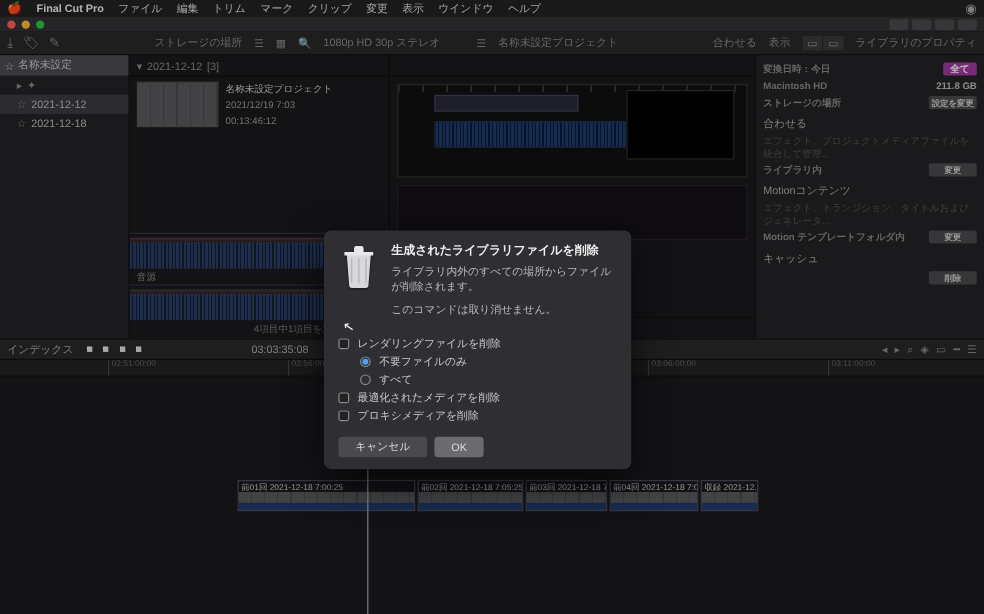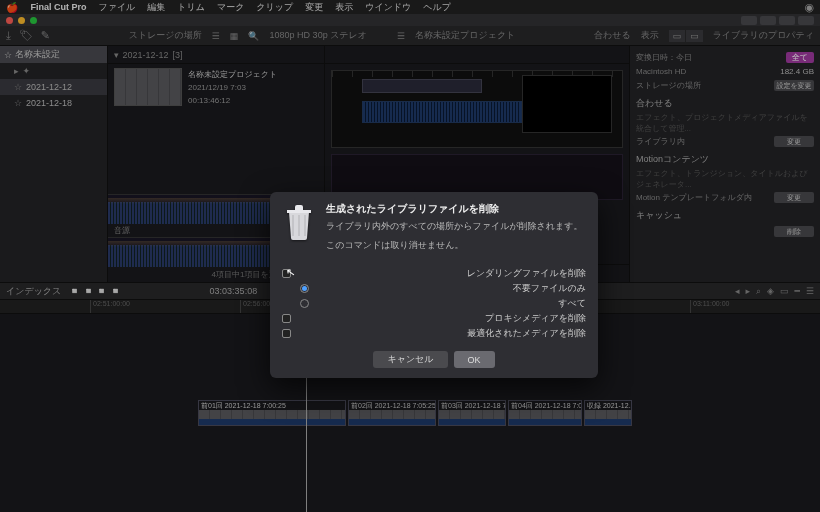--- a/index.html
+++ b/index.html
@@ -63,21 +63,21 @@
      background: repeating-linear-gradient(90deg, #1e3a6a 0 2px, #0a1a33 2px 3px); border:1px solid #223a60;}
   .mini-tracks .black { position:absolute; right:10px; top:4px; width:90px; height:58px; background:#000; border:1px solid #333;}
   .mini-tracks .ruler { position:absolute; left:0; right:0; top:0; height:6px;
      background: repeating-linear-gradient(90deg, #333 0 1px, transparent 1px 20px);}
   .viewer-wave { height:46px; background:#141018; border:1px solid #2a2233;}
   .viewer-ctrls { height: 18px; display:flex; align-items:center; justify-content:center; gap:4px; color:#888; border-top:1px solid #111;}
 
   
   .inspector { width: 190px; background: #232326; padding: 4px 6px; font-size: 8px; color:#888; }
   .inspector h4 { font-size: 9px; color:#aaa; margin: 4px 0 2px; font-weight:500;}
-  .insp-row { display:flex; justify-content:space-between; align-items:center; padding: 2px 0;}
+  .insp-row { display:flex; justify-content:space-between; align-items:center; padding: 2px 0; font-weight: bold;}
   .insp-row .val { color:#bbb; }
   .btn-mini { width:40px; height:11px; background:#4a4a4e; border-radius:2px; display:flex; align-items:center; justify-content:center; font-size:7px; color:#ccc;}
   .badge { background:#a03aa0; color:#fff; padding:0 6px; border-radius:2px; font-size:8px;}
   .muted { color:#555; line-height: 11px; }
 
   
   .indexbar { height: 18px; background:#28282a; border-top:1px solid #111; border-bottom:1px solid #111; display:flex; align-items:center; padding:0 6px; font-size:9px; color:#aaa; gap:8px;}
   .indexbar .right-icons { margin-left:auto; display:flex; gap:6px; color:#888;}
 
   
@@ -88,34 +88,34 @@
   .clip { position:absolute; top:86px; height: 26px; border:1px solid #4a4a5a; overflow:hidden; }
   .clip .label { position:absolute; top:0; left:2px; font-size:7px; color:#ccc; white-space:nowrap;}
   .clip .strip { position:absolute; top:9px; left:0; right:0; height:10px;
     background: repeating-linear-gradient(90deg,#5a5a5e 0 10px,#4a4a4e 10px 11px);}
   .clip .aud { position:absolute; bottom:0; left:0; right:0; height:6px; background:#1e3a6a;}
   .playhead { position:absolute; top:0; bottom:0; left:306px; width:1px; background:#aaa;}
   .playhead::before { content:""; position:absolute; top:-4px; left:-3px; width:7px; height:7px; background:#ddd; border-radius:1px;}
 
   
   .backdrop { position:absolute; inset:0; background:rgba(0,0,0,.25); }
-  .modal { position:absolute; left:270px; top:192px; width:328px; background:#2e2e33; border-radius:6px;
+  .modal { position:absolute; left:270px; top:192px; width:256px; background:#2e2e33; border-radius:6px;
            box-shadow: 0 10px 30px rgba(0,0,0,.7); padding: 10px 12px 10px 12px; color:#ccc; font-size:10px;}
   .modal .row { display:flex; gap:10px; }
   .modal .trash { width:34px; height:40px; display:flex; align-items:center; justify-content:center;}
   .modal .trash svg { filter: drop-shadow(0 1px 1px rgba(0,0,0,.5));}
   .modal h3 { font-size:10px; font-weight:600; color:#eee; margin-bottom:4px;}
   .modal p { font-size:9px; color:#bbb; margin-bottom:6px; line-height:13px;}
   .modal .opts { margin-top:8px; font-size:9px;}
-  .modal .opt { display:flex; align-items:center; gap:7px; padding:1px 0;justify-content:space-between;}
+  .modal .opt { display:flex; align-items:center; gap:7px; padding:1px 0;}
   .modal .opt.sub { padding-left:18px; }
   .modal .cb { width:9px; height:9px; border:1px solid #888; background:#222; display:inline-block; border-radius:2px;}
   .modal .rb { width:9px; height:9px; border:1px solid #888; border-radius:50%; display:inline-flex; align-items:center; justify-content:center;}
   .modal .rb.on::after { content:""; width:5px; height:5px; background:#4ea0ff; border-radius:50%;}
-  .modal .btns { display:flex; justify-content:center; gap:6px; margin-top:10px;}
+  .modal .btns { display:flex; justify-content:flex-start; gap:6px; margin-top:10px;}
   .modal button { font-size:9px; padding: 2px 14px; border:none; border-radius:3px; background:#4a4a4e; color:#ddd; cursor:pointer;}
   .modal button.primary { background:#6a6a70; }
 
   .cursor { position:absolute; left:286px; top:266px; font-size:11px; color:#fff; pointer-events:none; transform: rotate(-10deg);}
 </style>
 </head>
 <body>
 
 <div class="menubar">
   <span class="apple">🍎</span>
@@ -231,21 +231,21 @@
     </div>
   </div>
 
   <div class="inspector">
     <div class="insp-row">
       <span>変換日時：今日</span>
       <span class="badge">全て</span>
     </div>
     <div class="insp-row">
       <span>Macintosh HD</span>
-      <span class="val">182.4 GB</span>
+      <span class="val">211.8 GB</span>
     </div>
     <div class="insp-row">
       <span>ストレージの場所</span>
       <span class="btn-mini">設定を変更</span>
     </div>
     <h4>合わせる</h4>
     <div class="muted">エフェクト、プロジェクトメディアファイルを統合して管理...</div>
     <div class="insp-row">
       <span>ライブラリ内</span>
       <span class="btn-mini">変更</span>
@@ -342,25 +342,25 @@
     <div class="opt sub">
       <span class="rb on"></span>
       <span>不要ファイルのみ</span>
     </div>
     <div class="opt sub">
       <span class="rb"></span>
       <span>すべて</span>
     </div>
     <div class="opt">
       <span class="cb"></span>
-      <span>プロキシメディアを削除</span>
+      <span>最適化されたメディアを削除</span>
     </div>
     <div class="opt">
       <span class="cb"></span>
-      <span>最適化されたメディアを削除</span>
+      <span>プロキシメディアを削除</span>
     </div>
   </div>
   <div class="btns">
     <button>キャンセル</button>
     <button class="primary">OK</button>
   </div>
 </div>
 
 <div class="cursor">↖</div>
 

